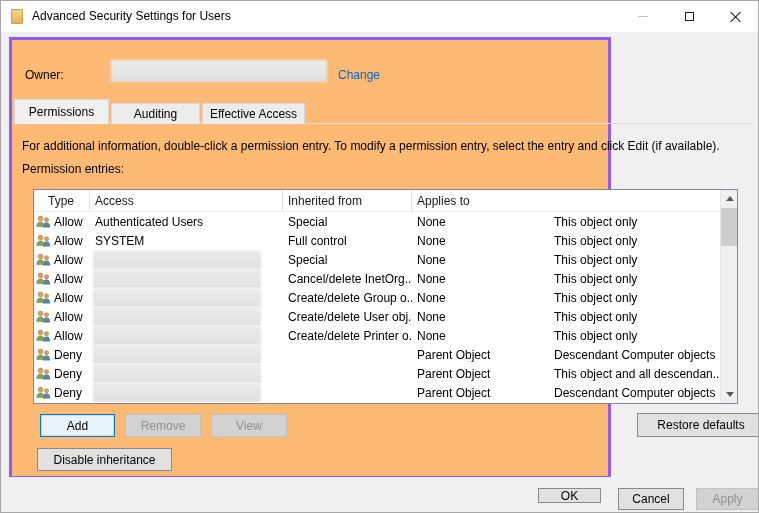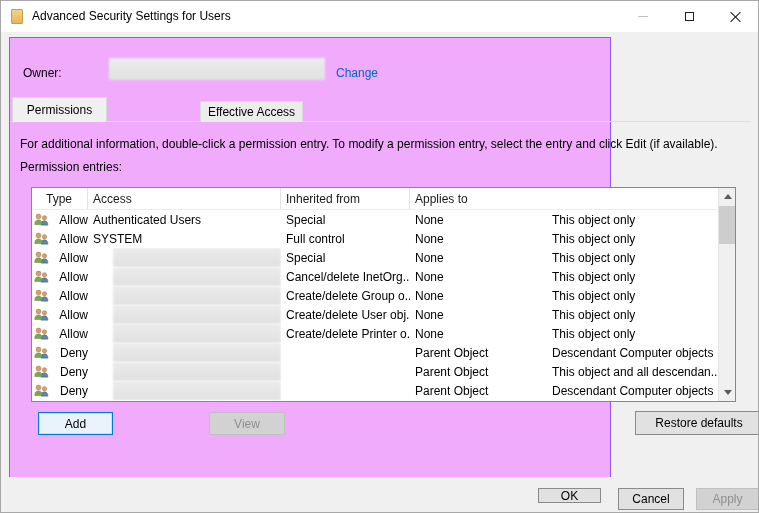--- a/index.html
+++ b/index.html
@@ -21,21 +21,21 @@
   .min-glyph { width:10px; height:1px; background:#c3c3c3; }
   .max-glyph { width:9px; height:9px; border:1px solid #1c1c1c; background:transparent; }
   .close-glyph { position:relative; width:11px; height:11px; }
   .close-glyph::before, .close-glyph::after { content:""; position:absolute; left:5px; top:-1px;
     width:1px; height:14px; background:#1c1c1c; }
   .close-glyph::before { transform:rotate(45deg); }
   .close-glyph::after  { transform:rotate(-45deg); }
 
   
   .panel { position:absolute; left:8px; top:36px; width:602px; height:442px;
-    background:#f0abfc; border:1px solid #8b5cf6; }
+    background:#fdba74; border:3px solid #8b5cf6; }
 
   .owner-label { position:absolute; left:13px; top:28px; }
   .owner-redacted { position:absolute; left:99px; top:20px; width:216px; height:22px;
     background:linear-gradient(#ececec,#e0e0e0); filter:blur(1px); }
   .change-link { position:absolute; left:326px; top:28px; color:#0066CC; cursor:pointer; text-decoration:none; }
 
   
   .tab-divider { position:absolute; left:0px; top:83px; width:741px; height:1px; background:#dcdcdc; }
   .tab { position:absolute; top:63px; height:21px; background:#ececec; border:1px solid #d9d9d9;
     border-bottom:none; display:flex; align-items:center; justify-content:center; z-index:1; }
@@ -51,21 +51,21 @@
   .perm-table { position:absolute; left:21px; top:149px; width:705px; height:215px;
     background:#ffffff; border:1px solid #828790; overflow:hidden; }
   .perm-grid { position:absolute; left:0; top:0; right:17px; bottom:0; }
   .perm-header { display:grid; grid-template-columns:56px 193px 129px 137px 1fr; height:22px;
     border-bottom:1px solid #ececec; background:#ffffff; }
   .perm-header .hcell { display:flex; align-items:center; padding-left:5px;
     border-right:1px solid #e3e3e3; color:#1a1a1a; overflow:hidden; white-space:nowrap; }
   .perm-header .hcell:first-child { padding-left:14px; }
   .perm-header .hcell:last-child { border-right:none; }
   .perm-row { display:grid; grid-template-columns:56px 193px 129px 137px 1fr; height:19px; }
-  .cell { display:flex; align-items:center; padding-left:5px; white-space:nowrap; overflow:hidden;justify-content:space-between; }
+  .cell { display:flex; align-items:center; padding-left:5px; white-space:nowrap; overflow:hidden; }
   .cell-type { padding-left:2px; gap:3px; }
   .cell-type svg { flex:0 0 auto; }
   .redacted-principal { width:168px; height:19px; margin-left:-2px;
     background:linear-gradient(#ebebeb,#e1e1e1); filter:blur(1px); display:none; }
 
   
   .scrollbar { position:absolute; top:0; right:0; width:17px; bottom:0; background:#f0f0f0;
     border-left:1px solid #e5e5e5; }
   .scroll-arrow { position:absolute; left:0; width:17px; height:17px; display:flex;
     align-items:center; justify-content:center; }
@@ -114,20 +114,21 @@
   </div>
 
   <div class="panel">
 
     <div class="owner-label">Owner:</div>
     <div class="owner-redacted"></div>
     <a class="change-link">Change</a>
 
     <div class="tab-divider"></div>
     <div class="tab active tab-permissions">Permissions</div>
+    <div class="tab tab-auditing">Auditing</div>
     <div class="tab tab-effective">Effective Access</div>
 
     <div class="instructions">For additional information, double-click a permission entry. To modify a permission entry, select the entry and click Edit (if available).</div>
     <div class="entries-label">Permission entries:</div>
 
     <div class="perm-table">
       <div class="perm-grid">
         <div class="perm-header">
           <div class="hcell">Type</div>
           <div class="hcell">Access</div>
@@ -323,21 +324,23 @@
           <div class="arrow-glyph"></div>
         </div>
         <div class="scroll-thumb"></div>
         <div class="scroll-arrow scroll-down">
           <div class="arrow-glyph"></div>
         </div>
       </div>
     </div>
 
     <div class="btn focused btn-add">Add</div>
+    <div class="btn disabled btn-remove">Remove</div>
     <div class="btn disabled btn-view">View</div>
     <div class="btn btn-restore">Restore defaults</div>
+    <div class="btn btn-disable">Disable inheritance</div>
   </div>
 
   <div class="footer"></div>
   <div class="btn btn-ok">OK</div>
   <div class="btn btn-cancel">Cancel</div>
   <div class="btn disabled btn-apply">Apply</div>
 </div>
 
 </body></html>

